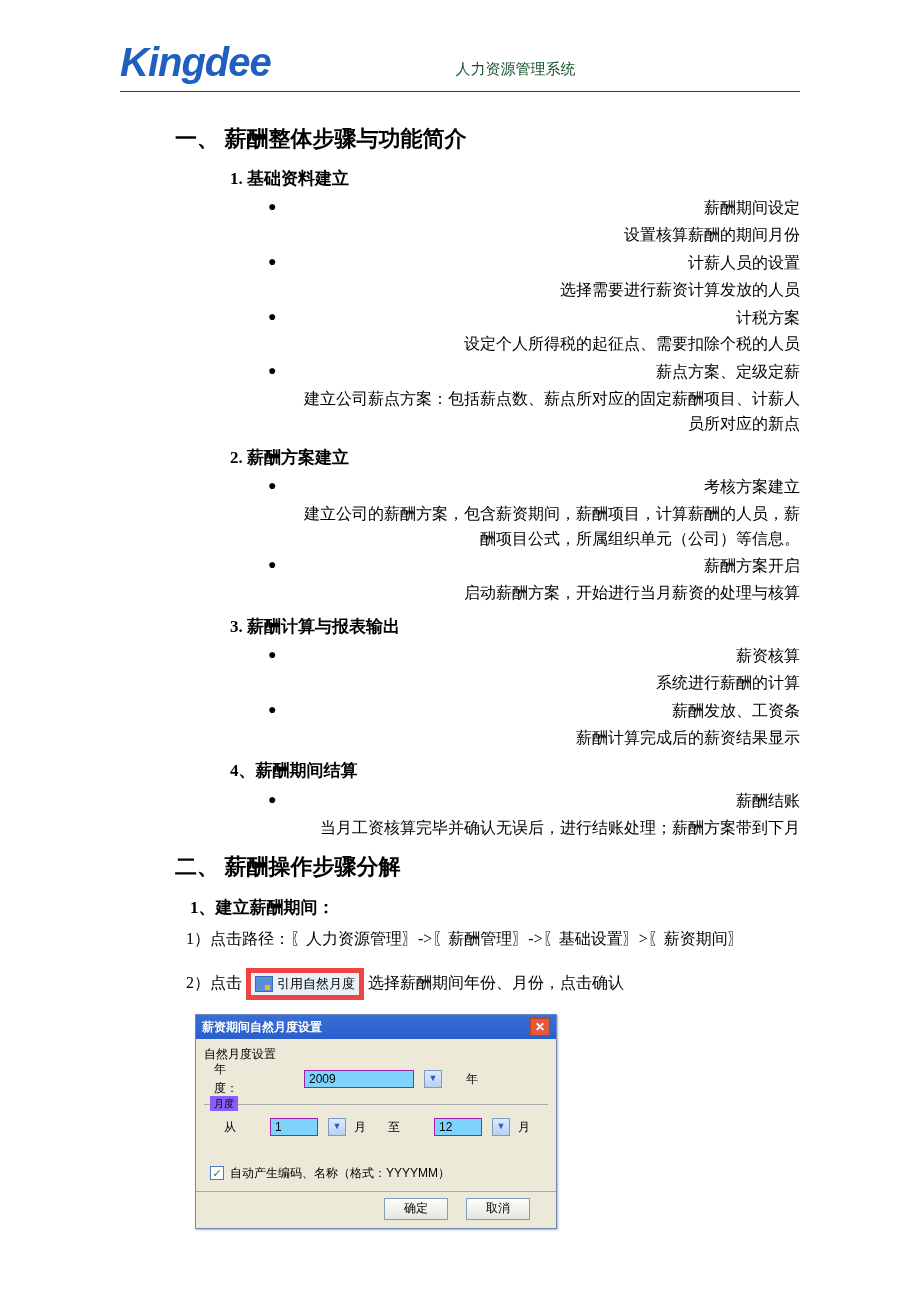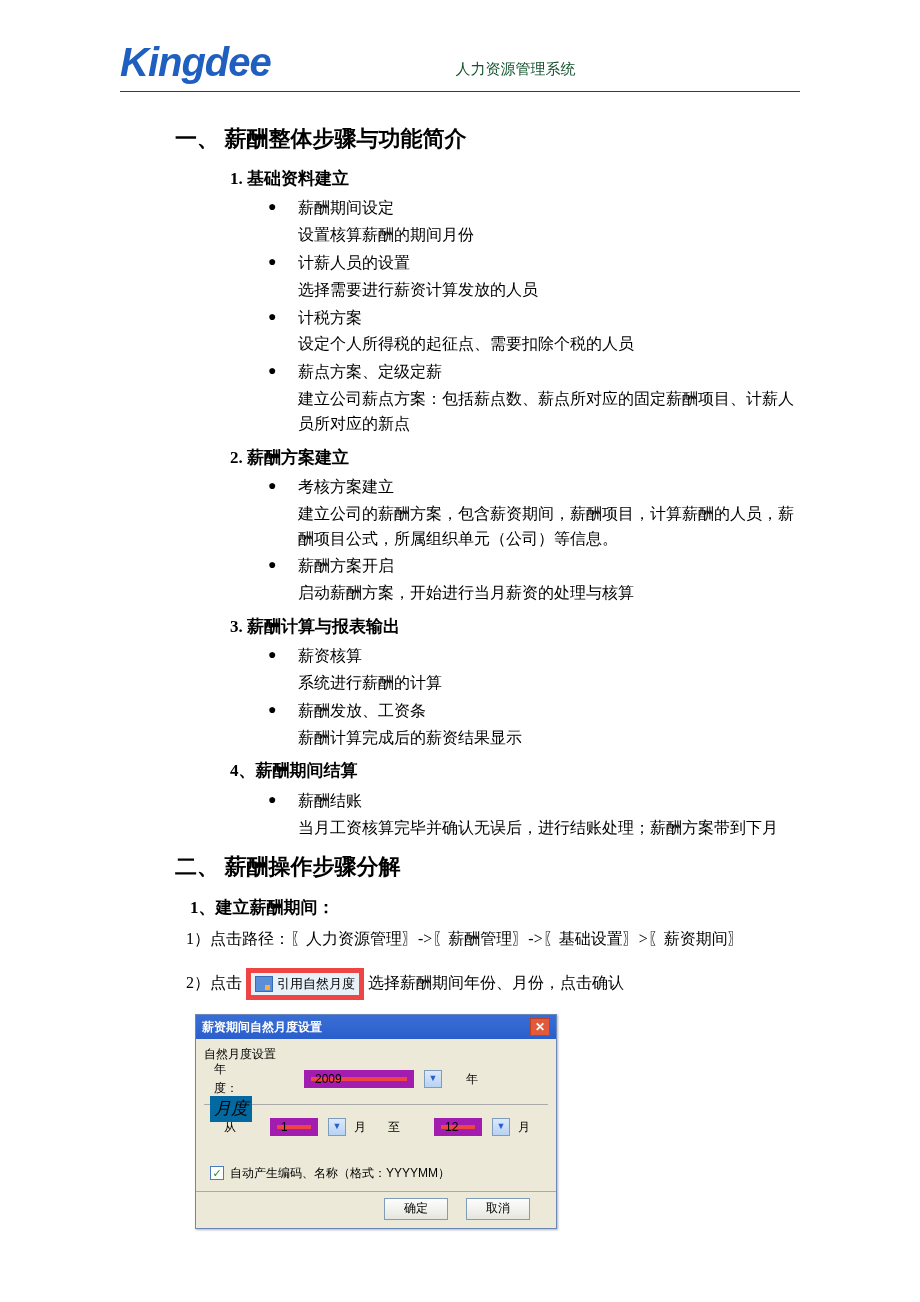--- a/index.html
+++ b/index.html
@@ -59,20 +59,21 @@
   }
   ul.bullets {
     list-style: none;
     margin: 0 0 4px 148px;
     padding: 0;
   }
   ul.bullets > li {
     position: relative;
     padding-left: 30px;
     margin: 3px 0;
+    text-align: right;
   }
   ul.bullets > li::before {
     content: "●";
     position: absolute;
     left: 0;
     top: 0;
     font-size: 14px;
   }
   .sub {
     display: block;
@@ -157,36 +158,35 @@
     content: "";
     position: absolute;
     left: 0; right: 0;
     top: 6px;
     border-top: 1px solid #a9a9a9;
   }
   .fieldset .legend {
     position: absolute;
     top: -2px;
     left: 6px;
-    background: #0369a1;
+    background: #8b5cf6;
     padding: 0 4px;
-    font-size: 17px;
-    font-style: italic;
+    font-size: 10px;
   }
   .dlg-row {
     display: flex;
     align-items: center;
     gap: 8px;
     margin: 4px 0;
     height: 22px;
   }
   .dlg-label { width: 34px; }
   .dlg-input {
-    border: 7px solid #a21caf;
-    background: #ef4444;
+    border: 1px solid #a21caf;
+    background: #7dd3fc;
     height: 18px;
     padding: 0 4px;
     font-size: 12px;
     display: inline-flex;
     align-items: center;
     box-sizing: border-box;
   }
   .dlg-input.wide { width: 110px; }
   .dlg-input.small { width: 48px; }
   .dlg-dd {

